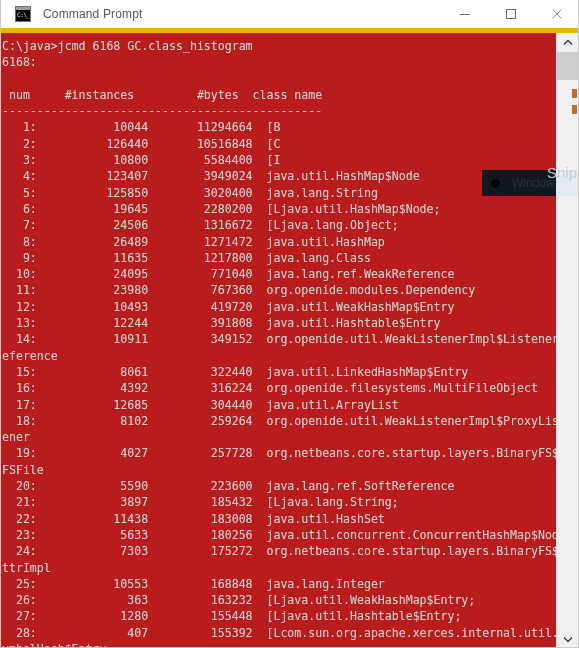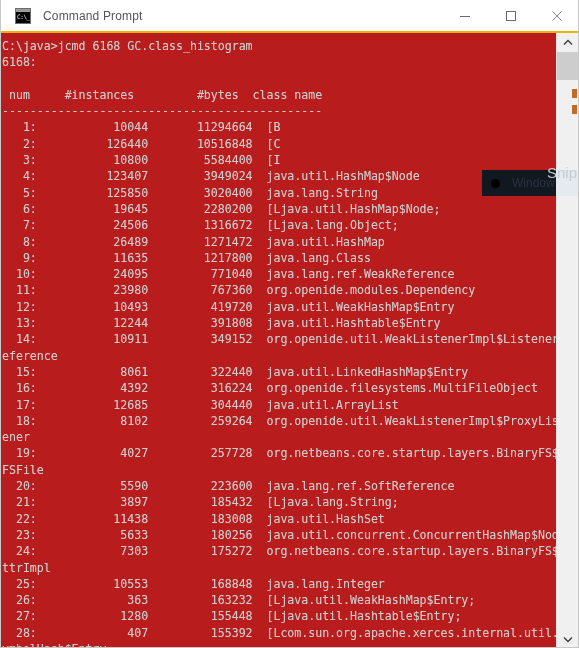--- a/index.html
+++ b/index.html
@@ -25,21 +25,21 @@
     overflow: hidden;
   }
 
   
   #titlebar {
     position: absolute;
     top: 0; left: 0;
     width: 579px;
     height: 33px;
     background: #ffffff;
-    border-bottom: 2px solid #eab308;
+    border-bottom: 5px solid #eab308;
     box-sizing: border-box;
     display: flex;
     align-items: center;
   }
   #app-icon {
     width: 16px;
     height: 16px;
     margin-left: 14px;
     margin-right: 12px;
     flex: 0 0 auto;

